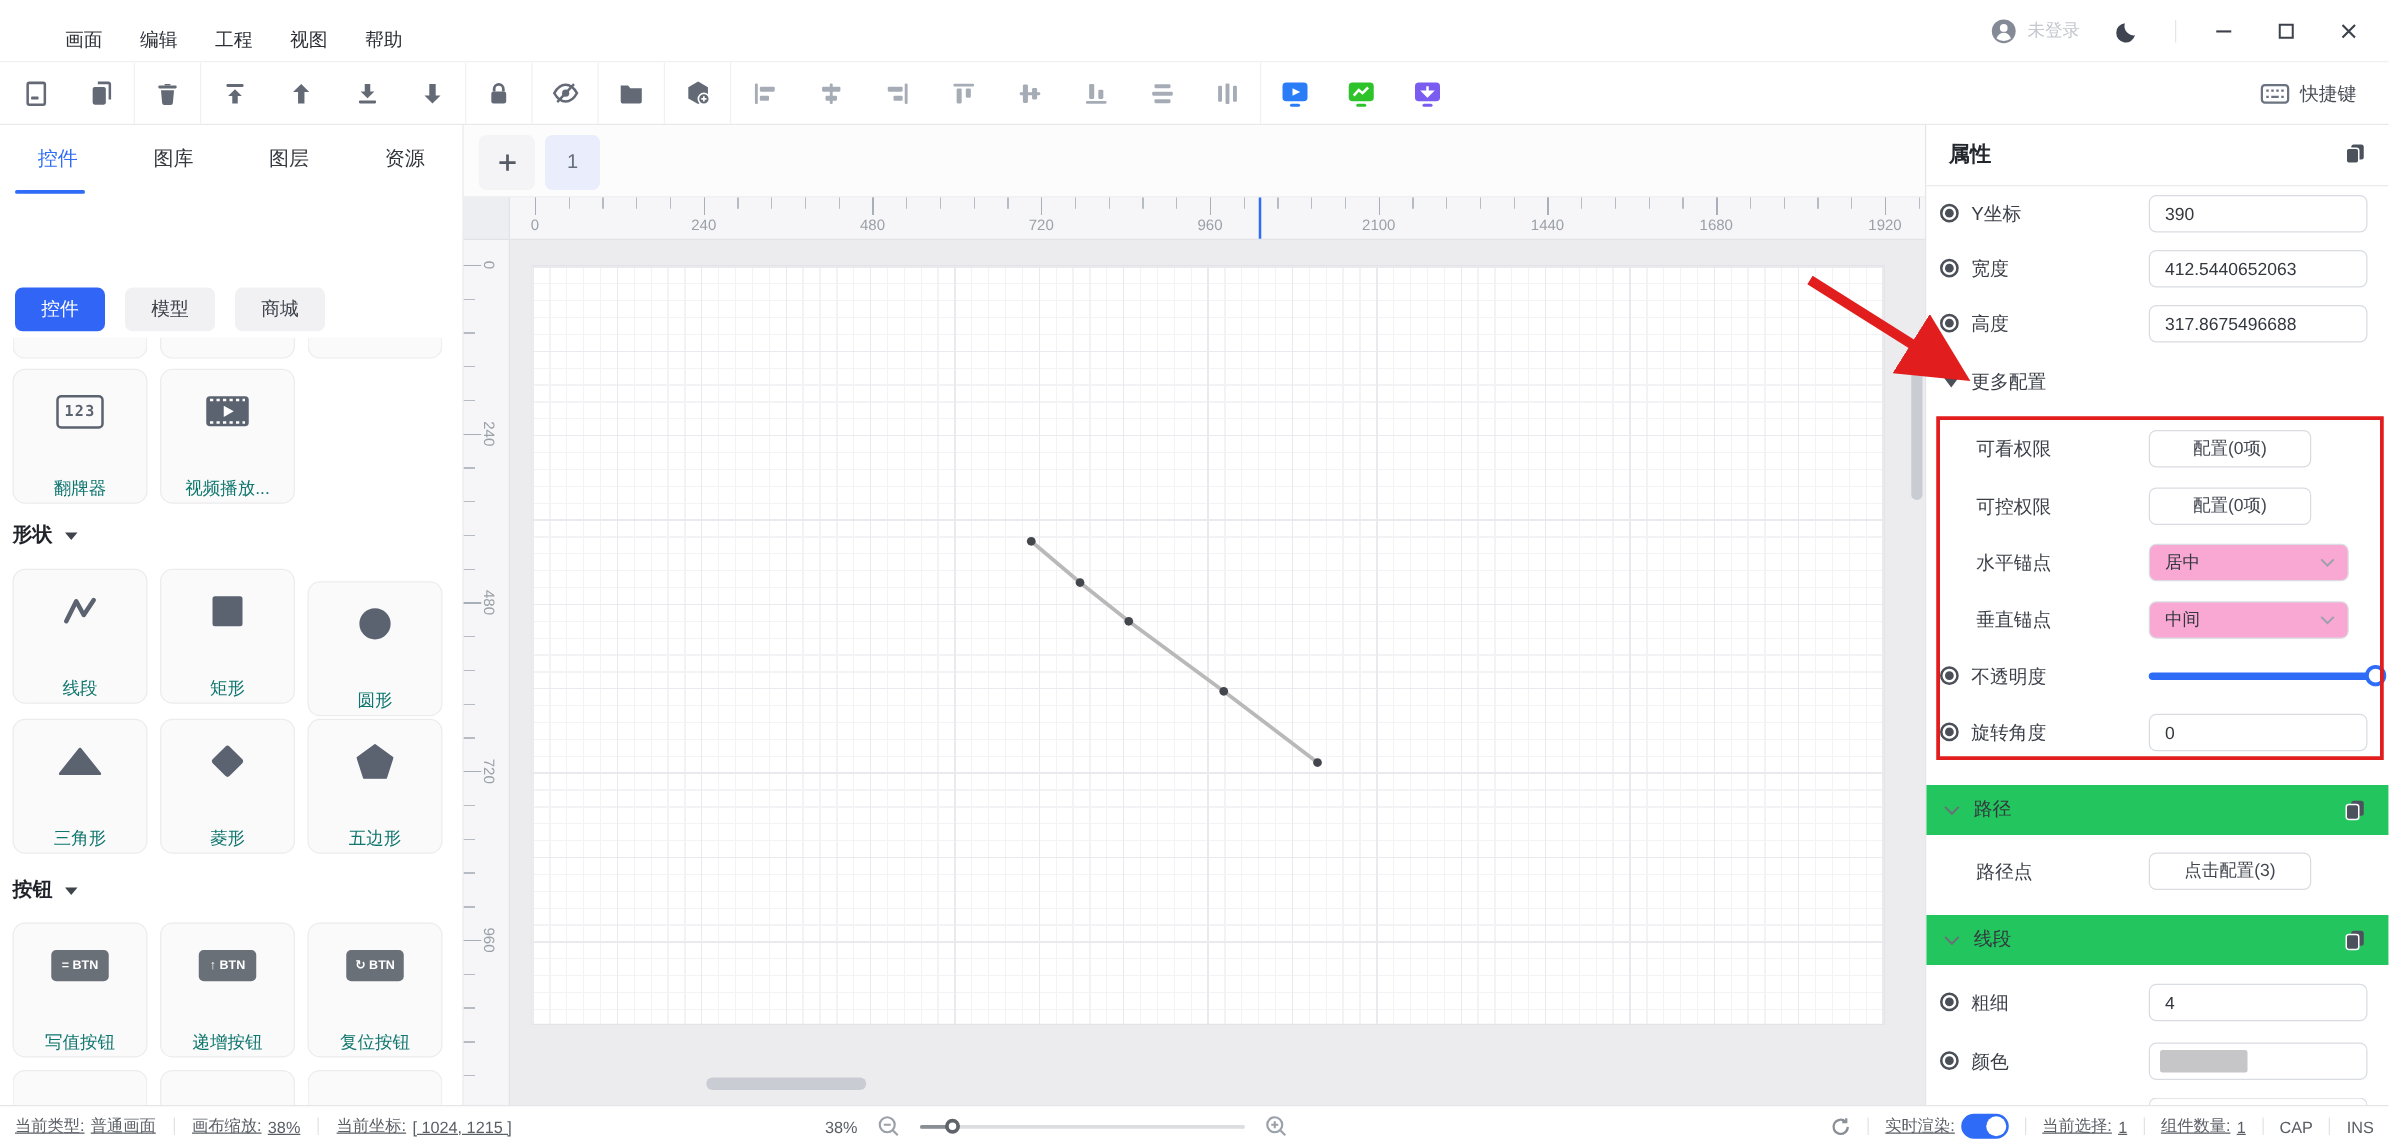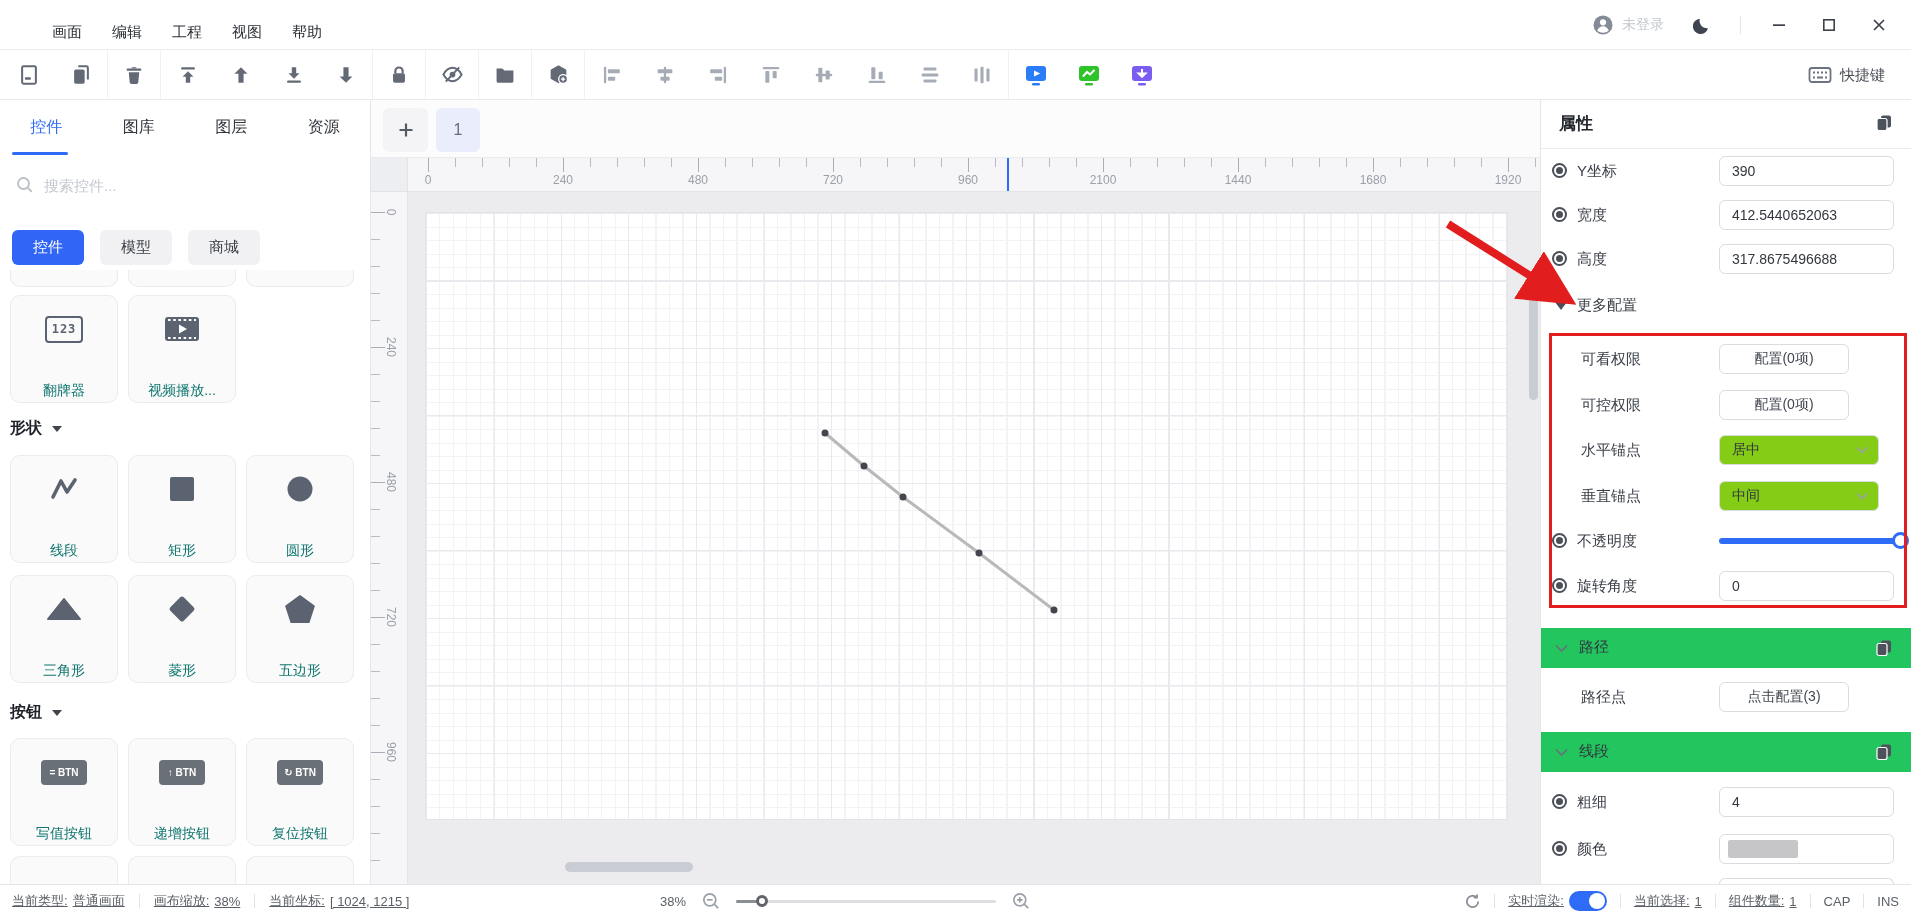--- a/index.html
+++ b/index.html
@@ -107,21 +107,21 @@
   .prow .lab2 { position:absolute; left:40px; top:6px; font-size:15px; color:#3a3f47; }
   .radio { position:absolute; left:11px; top:7px; width:15px; height:15px; border:2px solid #4a4f58;
     border-radius:50%; cursor:pointer; }
   .radio::after { content:''; position:absolute; inset:2px; background:#4a4f58; border-radius:50%; }
   .pinput { position:absolute; left:178px; top:0; width:175px; height:30px; border:1px solid #d9dce1;
     border-radius:6px; font-size:14px; color:#33373e; padding-left:12px; outline:none; background:#fff; }
   .pbtn { position:absolute; left:178px; top:0; width:130px; height:30px; border:1px solid #d9dce1;
     border-radius:6px; background:#fff; font-size:14px; color:#424750; display:flex; align-items:center;
     justify-content:center; cursor:pointer; }
   .psel { position:absolute; left:178px; top:0; width:160px; height:30px; border:1px solid #d9dce1;
-    border-radius:6px; background:#84cc16; font-size:14px; color:#33373e; display:flex; align-items:center;
+    border-radius:6px; background:#f9a8d4; font-size:14px; color:#33373e; display:flex; align-items:center;
     padding:0 10px 0 12px; justify-content:space-between; cursor:pointer; }
   .more-caret { position:absolute; left:14px; top:10px; width:0; height:0; border-left:6px solid transparent;
     border-right:6px solid transparent; border-top:8px solid #4a4f58; cursor:pointer; }
   .more-lab { position:absolute; left:36px; top:4px; font-size:15px; color:#3a3f47; }
   .redrect { position:absolute; left:8px; top:233px; width:358px; height:275px; border:3px solid #e11d1d;
     pointer-events:none; }
   .band { position:absolute; left:0; width:100%; height:40px; background:#22c55e; cursor:pointer; }
   .band .bt { position:absolute; left:38px; top:10px; font-size:15px; color:#33373e; }
   .band .chev { position:absolute; left:14px; top:16px; }
   .op-slider { position:absolute; left:178px; top:12px; width:186px; height:6px; background:#2e6bf6;
@@ -352,29 +352,20 @@
   </div>
 
   <div class="left-panel">
     <div class="lp-tabs">
       <span class="lp-tab active">控件</span>
       <span class="lp-tab">图库</span>
       <span class="lp-tab">图层</span>
       <span class="lp-tab">资源</span>
     </div>
     <div class="lp-underline"></div>
-    <div class="lp-search">
-      <span>
-          <svg width="18" height="18" viewBox="0 0 18 18">
-            <circle cx="7.5" cy="7.5" r="5.5" fill="none" stroke="#b9bec7" stroke-width="1.8"></circle>
-            <path d="M11.8 11.8l4 4" stroke="#b9bec7" stroke-width="1.8"></path>
-          </svg>
-        </span>
-      <input placeholder="搜索控件..." style="">
-    </div>
     <div class="segs">
       <span class="seg active">控件</span>
       <span class="seg">模型</span>
       <span class="seg">商城</span>
     </div>
 
     <div class="sliver" style="left:10px;top:170px"></div>
     <div class="sliver" style="left:128px;top:170px"></div>
     <div class="sliver" style="left:246px;top:170px"></div>
 
@@ -408,21 +399,21 @@
       <div class="clabel">线段</div>
     </div>
     <div class="card" style="left:128px;top:355px">
       <div class="cic">
           <svg width="26" height="26" viewBox="0 0 26 26">
             <rect x="1" y="1" width="24" height="24" rx="2" fill="#5b6270"></rect>
           </svg>
         </div>
       <div class="clabel">矩形</div>
     </div>
-    <div class="card" style="left:246px;top:355px">
+    <div class="card" style="left:246px;top:365px">
       <div class="cic">
           <svg width="26" height="26" viewBox="0 0 26 26">
             <circle cx="13" cy="13" r="12.5" fill="#5b6270"></circle>
           </svg>
         </div>
       <div class="clabel">圆形</div>
     </div>
     <div class="card" style="left:10px;top:475px">
       <div class="cic">
           <svg width="34" height="22" viewBox="0 0 34 22">

